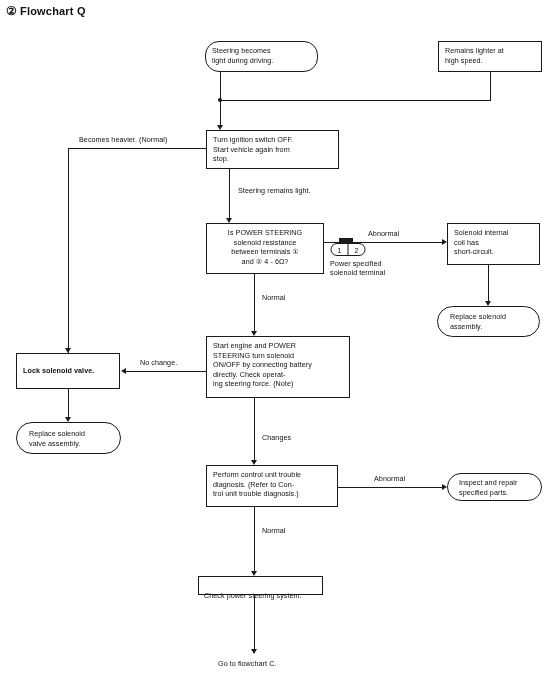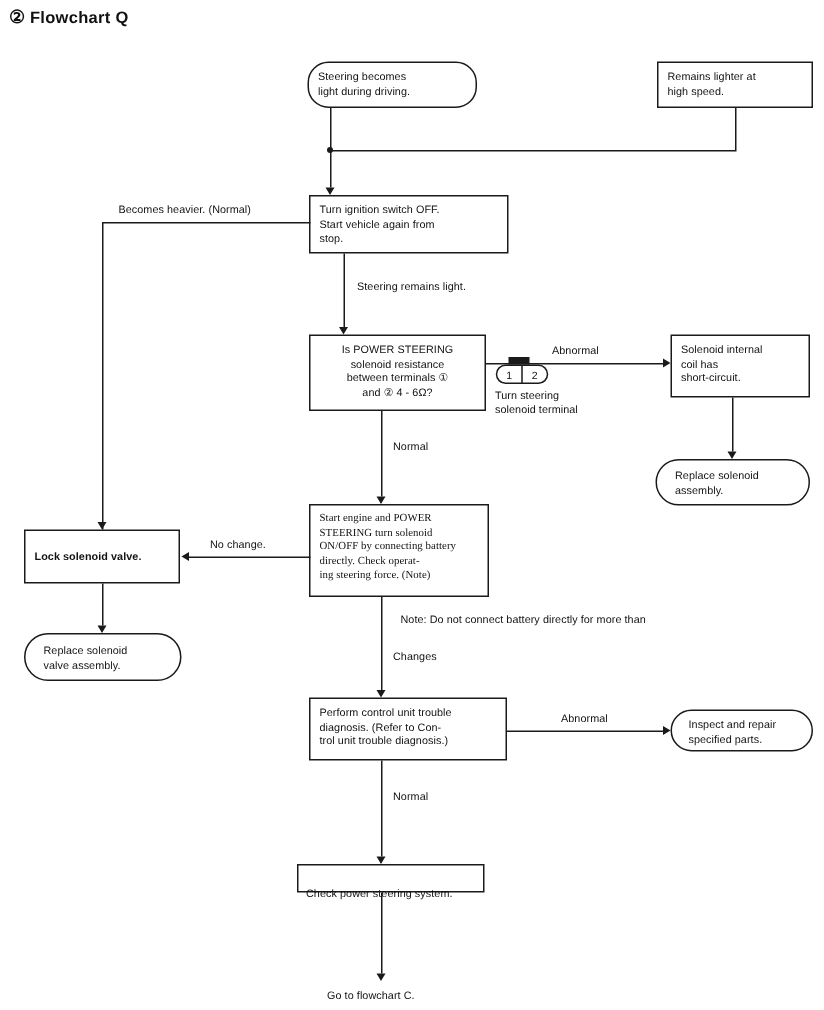--- a/index.html
+++ b/index.html
@@ -141,21 +141,21 @@
 
 <div class="node center" style="left:16px; top:353px; width:104px; height:36px;font-weight:bold;">
   <span style="white-space:pre-line;">Lock solenoid valve.</span>
 </div>
 
 <div class="node rounded" style="left:16px; top:422px; width:105px; height:32px; padding:6px 12px;">
   <span style="white-space:pre-line;">Replace solenoid
 valve assembly.</span>
 </div>
 
-<div class="node" style="left:206px; top:336px; width:120px; height:62px;font-family:Liberation Serif, serif;">
+<div class="node" style="left:206px; top:336px; width:144px; height:62px;">
   <span style="white-space:pre-line;">Start engine and POWER
 STEERING turn solenoid
 ON/OFF by connecting battery
 directly. Check operat-
 ing steering force. (Note)</span>
 </div>
 
 <div class="node" style="left:206px; top:465px; width:132px; height:42px;">
   <span style="white-space:pre-line;">Perform control unit trouble
 diagnosis. (Refer to Con-
@@ -197,39 +197,38 @@
 
 <div class="connector-icon" style="left:329px; top:237px; width:42px; height:20px;">
   <svg width="42" height="20" viewBox="0 0 42 20" xmlns="http://www.w3.org/2000/svg">
     <rect x="10" y="1" width="14" height="5" fill="#1a1a1a"></rect>
     <rect x="2" y="6.5" width="34" height="12" rx="6" ry="6" fill="#ffffff" stroke="#1a1a1a" stroke-width="1"></rect>
     <line x1="19" y1="6.5" x2="19" y2="18.5" stroke="#1a1a1a" stroke-width="1"></line>
     <text x="10.5" y="15.5" font-family="Liberation Sans, sans-serif" font-size="7" fill="#111111" text-anchor="middle">1</text>
     <text x="27.5" y="15.5" font-family="Liberation Sans, sans-serif" font-size="7" fill="#111111" text-anchor="middle">2</text>
   </svg>
 </div>
-<div class="elabel" style="left:330px; top:259px;">Turn steering</div>
+<div class="elabel" style="left:330px; top:259px;">Power specified</div>
 <div class="elabel" style="left:330px; top:268px;">solenoid terminal</div>
 
 <div class="edge v" style="left:488px; top:265px; height:36px;"></div>
 <div class="arrow-down" style="left:485px; top:301px;"></div>
 
 <div class="edge v" style="left:254px; top:274px; height:57px;"></div>
 <div class="arrow-down" style="left:251px; top:331px;"></div>
 <div class="elabel" style="left:262px; top:293px;">Normal</div>
 
 <div class="edge h" style="left:126px; top:371px; width:81px;"></div>
 <div class="arrow-left" style="left:121px; top:368px;"></div>
 <div class="elabel" style="left:140px; top:358px;">No change.</div>
 
 <div class="edge v" style="left:68px; top:389px; height:28px;"></div>
 <div class="arrow-down" style="left:65px; top:417px;"></div>
 
 <div class="note-block" style="left:267px; top:408px;">
-  <div>Note: Do not connect battery directly for more than</div>
 </div>
 
 <div class="edge v" style="left:254px; top:398px; height:62px;"></div>
 <div class="arrow-down" style="left:251px; top:460px;"></div>
 <div class="elabel" style="left:262px; top:433px;">Changes</div>
 
 <div class="edge h" style="left:338px; top:487px; width:104px;"></div>
 <div class="arrow-right" style="left:442px; top:484px;"></div>
 <div class="elabel" style="left:374px; top:474px;">Abnormal</div>
 

